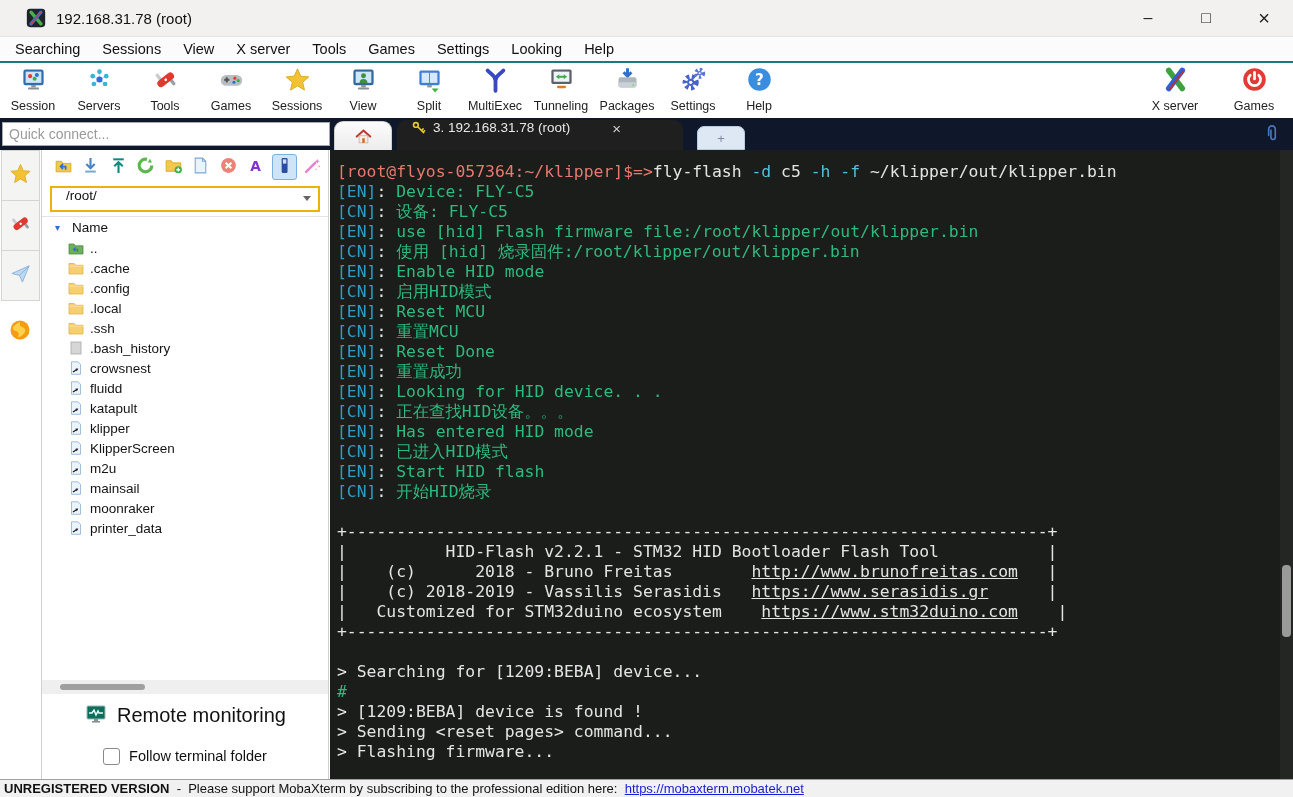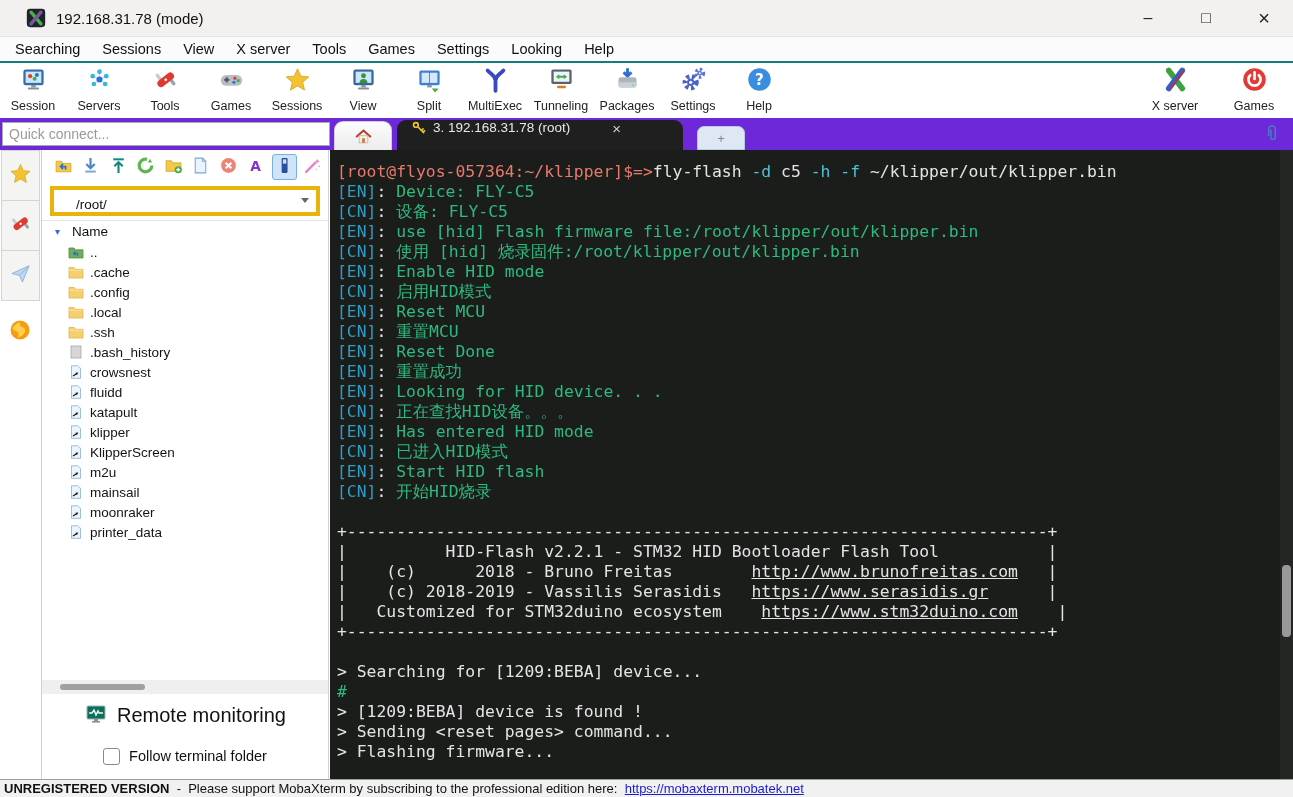--- a/index.html
+++ b/index.html
@@ -27,21 +27,21 @@
            display:flex;align-items:flex-start;padding-top:3px;}
   .tb-group-left{display:flex;}
   .tb-group-right{margin-left:auto;display:flex;margin-right:6px;}
   .tb-btn{width:66px;display:flex;flex-direction:column;align-items:center;cursor:default;}
   .tb-btn.wide{width:92px;}
   .tb-icon{width:27px;height:27px;}
   .tb-icon svg{width:100%;height:100%;}
   .tb-label{font-size:12.5px;color:#222;margin-top:6px;white-space:nowrap;}
 
   
-  .qcrow{position:absolute;top:118px;left:0;right:0;height:32px;background:#6d28d9;}
+  .qcrow{position:absolute;top:118px;left:0;right:0;height:32px;background:#0f172a;}
   .qc-input{position:absolute;left:2px;top:4px;width:314px;height:22px;border:1px solid #a9a9a9;
             font-size:14px;padding:0 6px;color:#333;font-family:"Liberation Sans",sans-serif;}
   .qc-input::placeholder{color:#9a9a9a;}
   .tabs{position:absolute;left:334px;top:2px;height:30px;display:flex;align-items:flex-end;}
   .tab-home{width:56px;height:28px;background:linear-gradient(#fcfcfc,#ececec);
             border:1px solid #cfcfcf;border-bottom:none;border-radius:9px 9px 0 0;
             display:flex;align-items:center;justify-content:center;margin-right:5px;}
   .tab-home svg{width:19px;height:19px;}
   .tab-active{height:30px;background:#1e1f1e;color:#e8e8e8;border-radius:9px 9px 0 0;
               display:flex;align-items:flex-start;padding:0 14px;min-width:258px;}
@@ -66,22 +66,22 @@
   .rail-free svg{width:24px;height:24px;}
 
   
   .filepanel{position:absolute;left:41px;top:0;width:286px;bottom:0;background:#fff;
              border-left:1px solid #d0d0d0;border-right:1px solid #d0d0d0;
              display:flex;flex-direction:column;}
   .fb-toolbar{height:34px;display:flex;align-items:center;padding:0 4px 0 10px;gap:5px;}
   .fb-btn{width:24px;height:24px;display:flex;align-items:center;justify-content:center;border-radius:3px;}
   .fb-btn svg{width:19px;height:19px;}
   .fb-btn.selected{background:#cfe4f7;border:1px solid #7ab0e0;}
-  .path-box{height:22px;border:4px solid #eab308;margin:2px 8px 4px 8px;display:flex;
-            align-items:flex-end;padding:0 22px;font-size:13.5px;color:#111;position:relative;}
+  .path-box{height:22px;border:2px solid #eab308;margin:2px 8px 4px 8px;display:flex;
+            align-items:flex-start;padding:0 14px;font-size:13.5px;color:#111;position:relative;}
   .path-chevron{position:absolute;right:7px;top:8px;width:0;height:0;
                 border-left:4px solid transparent;border-right:4px solid transparent;
                 border-top:5px solid #666;}
   .treebox{flex:1;margin:0 0 0 0;border-top:1px solid #e4e4e4;display:flex;flex-direction:column;overflow:hidden;}
   .tree-header{height:21px;display:flex;align-items:center;font-size:13.5px;color:#111;}
   .sort-tri{color:#2f6fd0;font-size:10px;margin:0 12px 0 13px;}
   .tree-rows{flex:1;overflow:hidden;}
   .tree-row{height:20px;display:flex;align-items:center;padding-left:26px;font-size:13.5px;color:#141414;}
   .tree-ico{width:16px;height:14px;margin-right:6px;flex:0 0 16px;}
   .tree-ico svg{width:16px;height:14px;display:block;}
@@ -121,21 +121,21 @@
 
 <div class="titlebar">
   <span class="app-icon">
     <svg viewBox="0 0 24 24">
         <rect x="1" y="1" width="22" height="22" rx="4" fill="#20232a"></rect>
         <path d="M6 5 L18 19" stroke="#47b04b" stroke-width="4" stroke-linecap="round"></path>
         <path d="M18 5 L6 19" stroke="#3f6fd0" stroke-width="4" stroke-linecap="round"></path>
         <path d="M18 5 L6 19" stroke="#d23b31" stroke-width="1.4" stroke-linecap="round"></path>
       </svg>
   </span>
-  <span class="win-title">192.168.31.78 (mode)</span>
+  <span class="win-title">192.168.31.78 (root)</span>
   <div class="win-controls">
     <div class="win-btn">–</div>
     <div class="win-btn">□</div>
     <div class="win-btn close">×</div>
   </div>
 </div>
 
 <div class="menubar" id="menubar-items">
     <div class="menu-item">Searching</div>
     <div class="menu-item">Sessions</div>

